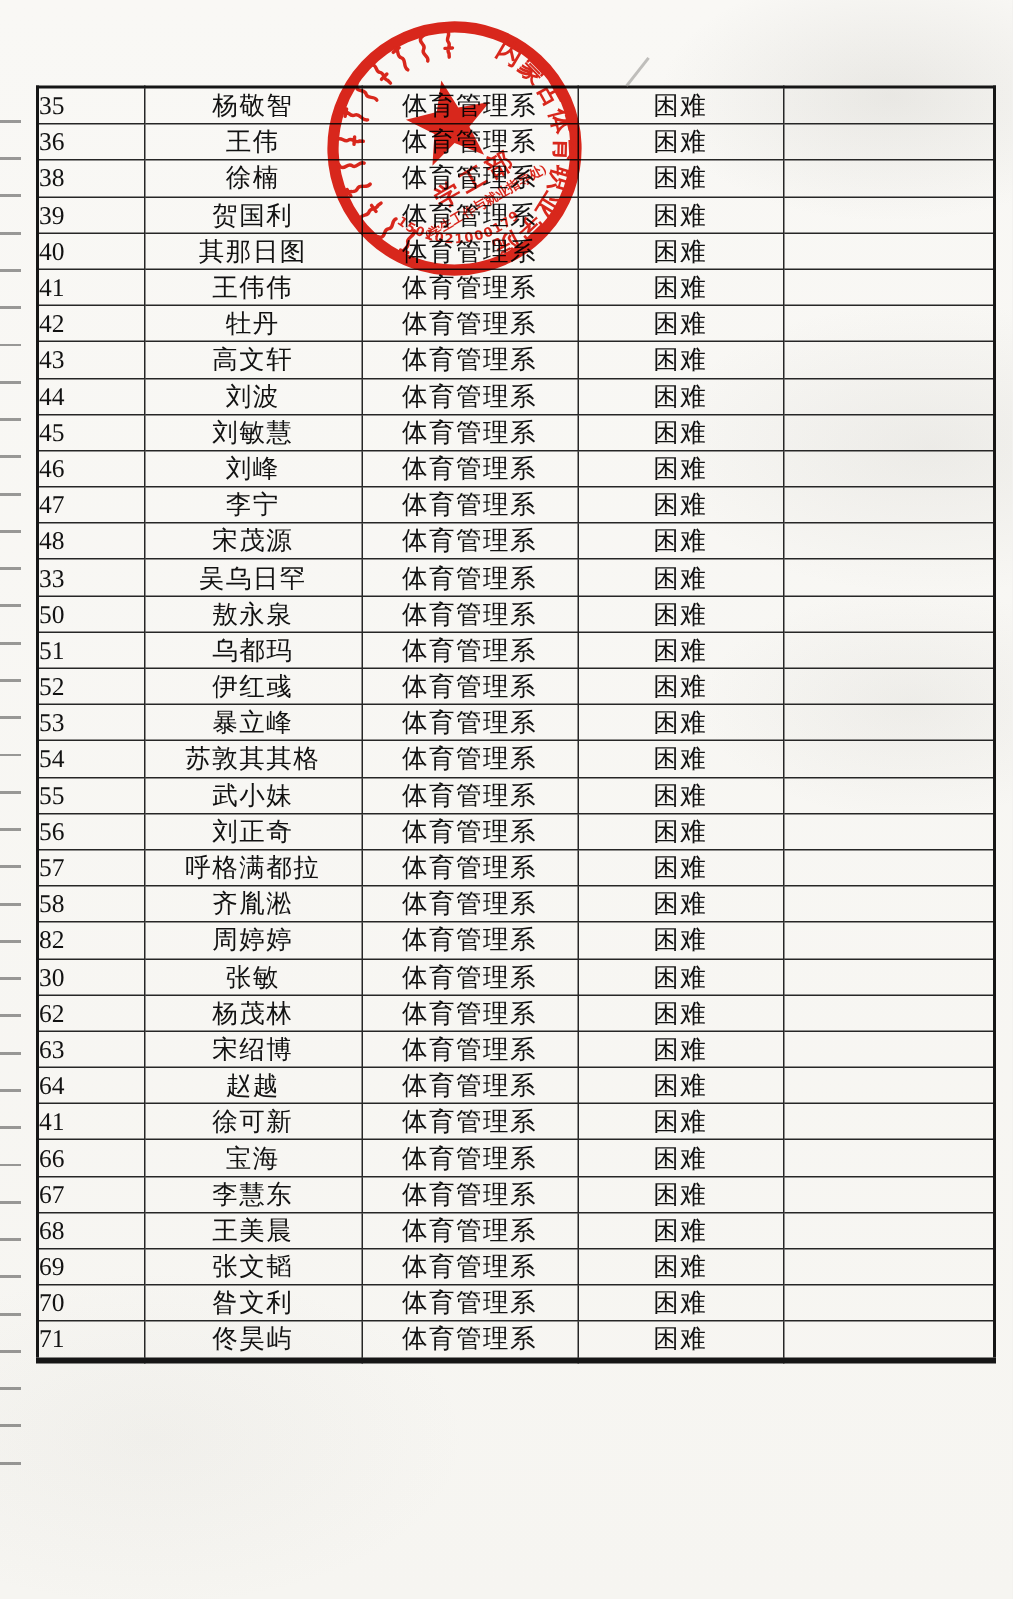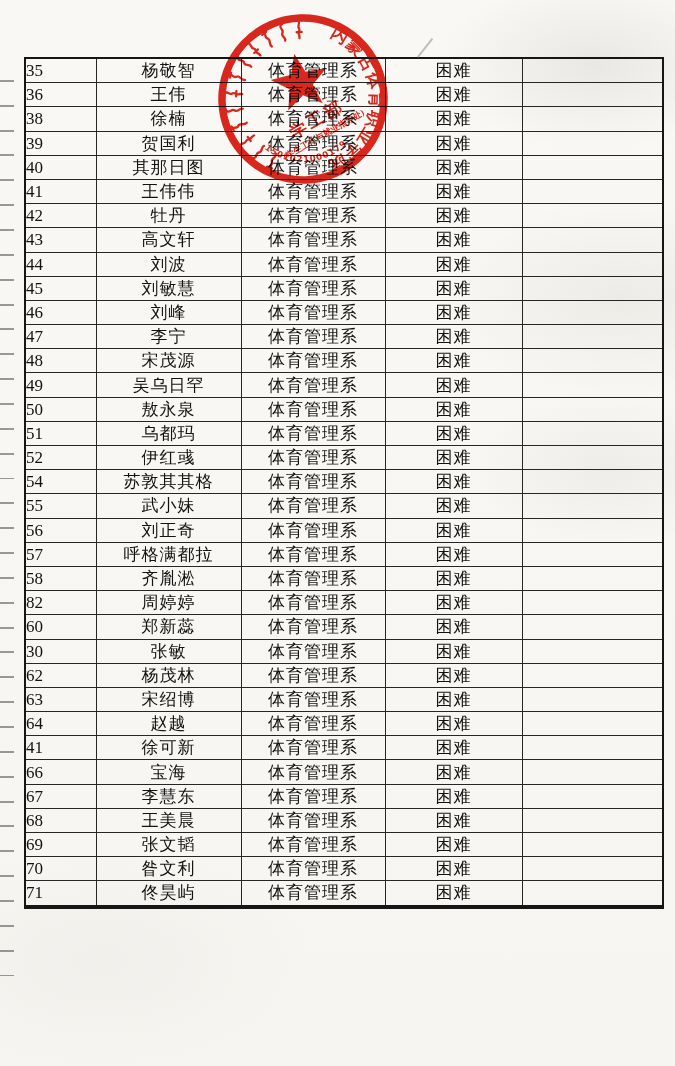--- a/index.html
+++ b/index.html
@@ -159,21 +159,21 @@
           <td class="blank"></td>
         </tr>
         <tr>
           <td class="no">48</td>
           <td class="name">宋茂源</td>
           <td class="dept">体育管理系</td>
           <td class="status">困难</td>
           <td class="blank"></td>
         </tr>
         <tr>
-          <td class="no">49</td>
+          <td class="no">33</td>
           <td class="name">吴乌日罕</td>
           <td class="dept">体育管理系</td>
           <td class="status">困难</td>
           <td class="blank"></td>
         </tr>
         <tr>
           <td class="no">50</td>
           <td class="name">敖永泉</td>
           <td class="dept">体育管理系</td>
           <td class="status">困难</td>
@@ -187,20 +187,27 @@
           <td class="blank"></td>
         </tr>
         <tr>
           <td class="no">52</td>
           <td class="name">伊红彧</td>
           <td class="dept">体育管理系</td>
           <td class="status">困难</td>
           <td class="blank"></td>
         </tr>
         <tr>
+          <td class="no">53</td>
+          <td class="name">暴立峰</td>
+          <td class="dept">体育管理系</td>
+          <td class="status">困难</td>
+          <td class="blank"></td>
+        </tr>
+        <tr>
           <td class="no">54</td>
           <td class="name">苏敦其其格</td>
           <td class="dept">体育管理系</td>
           <td class="status">困难</td>
           <td class="blank"></td>
         </tr>
         <tr>
           <td class="no">55</td>
           <td class="name">武小妹</td>
           <td class="dept">体育管理系</td>
@@ -224,27 +231,20 @@
         <tr>
           <td class="no">58</td>
           <td class="name">齐胤淞</td>
           <td class="dept">体育管理系</td>
           <td class="status">困难</td>
           <td class="blank"></td>
         </tr>
         <tr>
           <td class="no">82</td>
           <td class="name">周婷婷</td>
-          <td class="dept">体育管理系</td>
-          <td class="status">困难</td>
-          <td class="blank"></td>
-        </tr>
-        <tr>
-          <td class="no">60</td>
-          <td class="name">郑新蕊</td>
           <td class="dept">体育管理系</td>
           <td class="status">困难</td>
           <td class="blank"></td>
         </tr>
         <tr>
           <td class="no">30</td>
           <td class="name">张敏</td>
           <td class="dept">体育管理系</td>
           <td class="status">困难</td>
           <td class="blank"></td>

